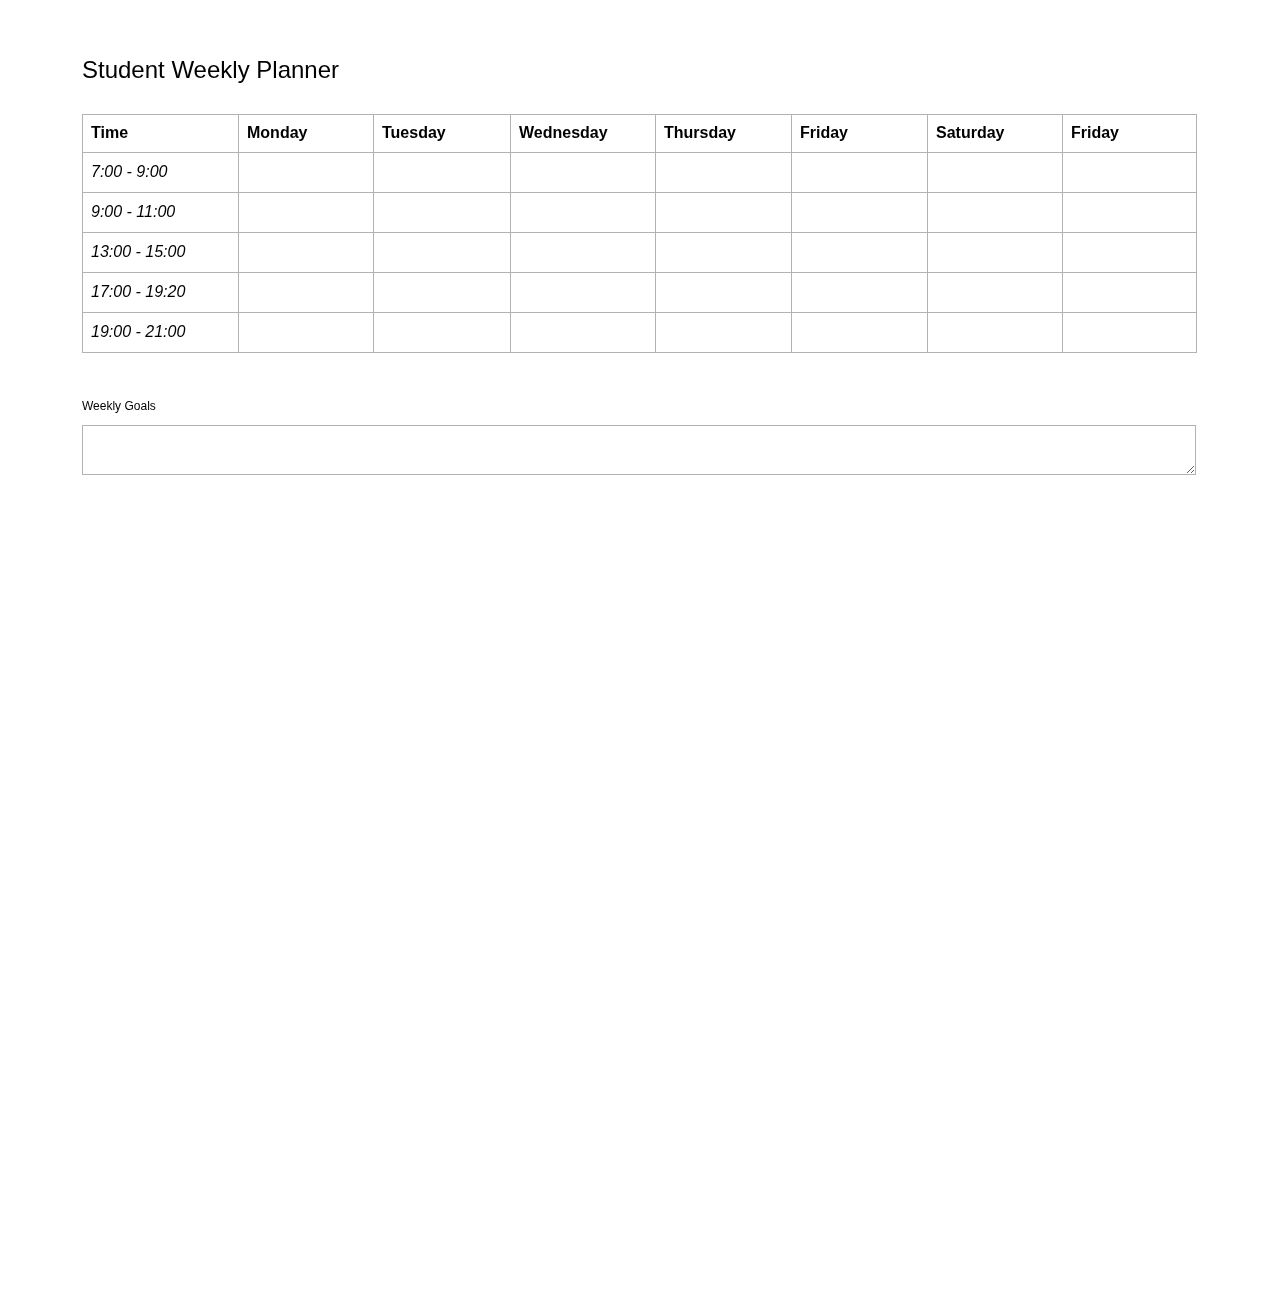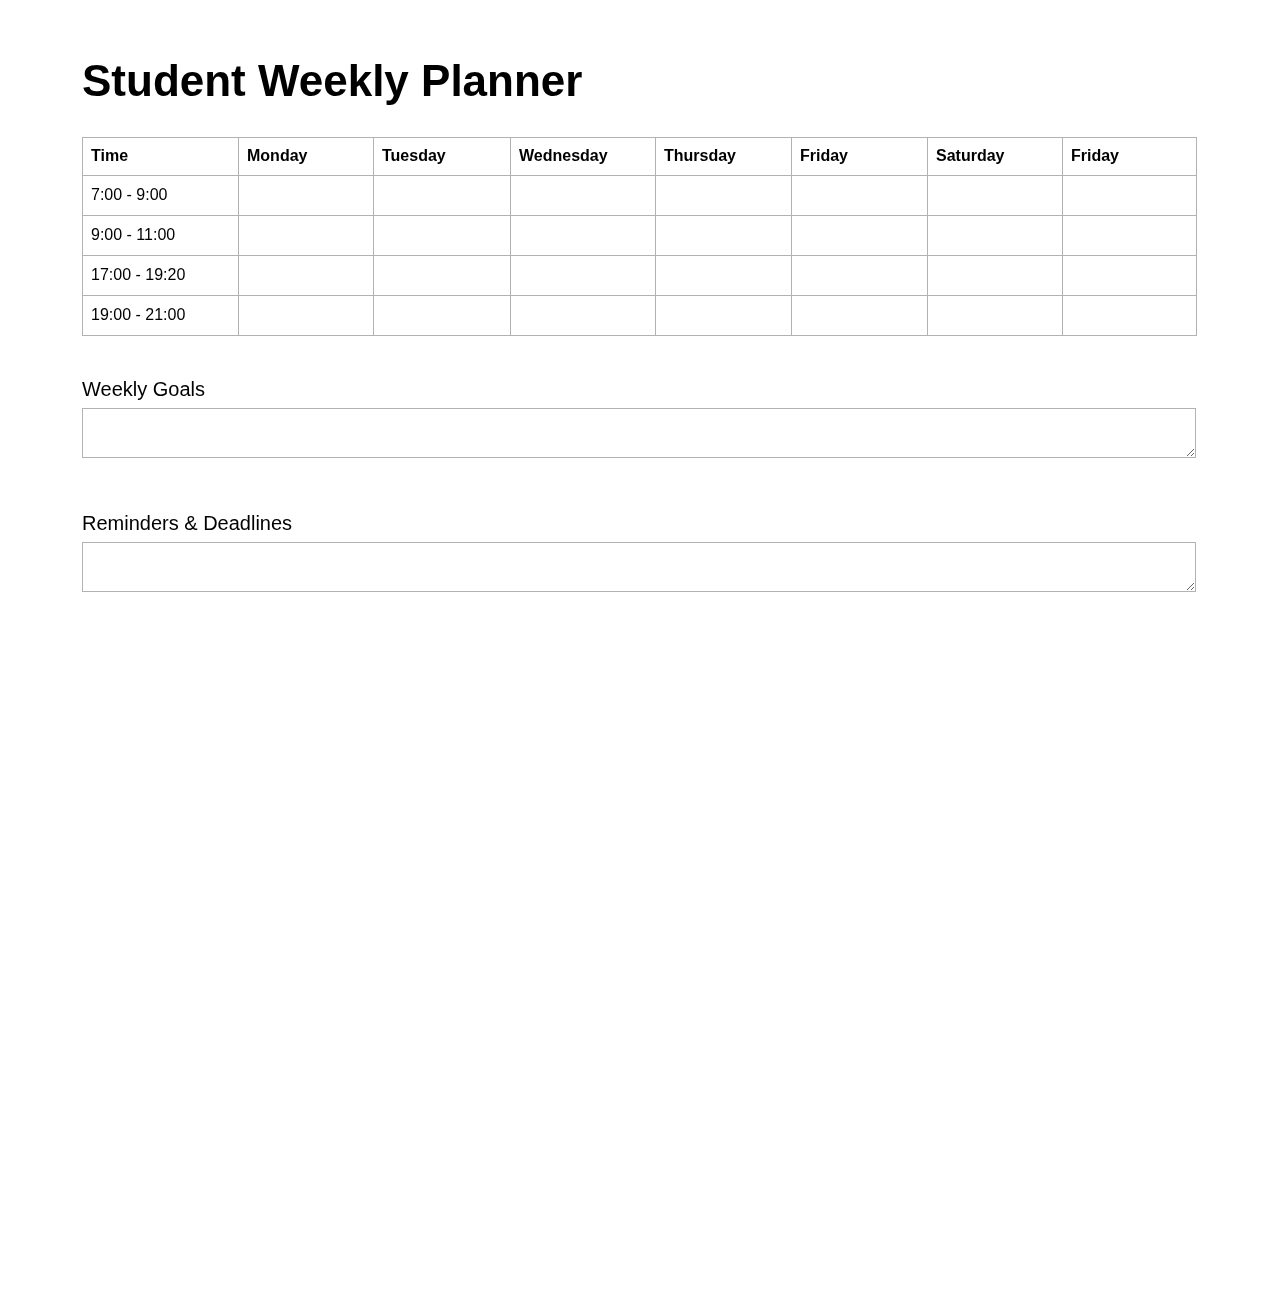--- a/index.html
+++ b/index.html
@@ -9,22 +9,22 @@
     color: #000000;
     font-family: "Liberation Sans", sans-serif;
   }
   body { min-height: 1300px; }
   .page {
     width: 1114px;
     margin: 0 auto;
     padding-top: 56px;
   }
   h1.page-title {
-    font-size: 44px;
-    font-weight: bold;
+    font-size: 24px;
+    font-weight: normal;
     line-height: 1.15;
     margin: 0 0 30px 0;
   }
   table.schedule {
     width: 1114px;
     border-collapse: collapse;
     table-layout: fixed;
     margin: 8px 0 44px 0;
     padding-left: 38px;
   }
@@ -36,33 +36,33 @@
     vertical-align: middle;
     padding: 0 0 0 8px;
     box-sizing: border-box;
     overflow: hidden;
     white-space: nowrap;
   }
   table.schedule th {
     font-weight: bold;
     height: 38px;
   }
-  table.schedule td { height: 40px; font-weight: normal; }
+  table.schedule td { height: 40px; font-weight: normal; font-style: italic; }
   col.c-time { width: 156px; }
   col.c-mon  { width: 135px; }
   col.c-tue  { width: 137px; }
   col.c-wed  { width: 145px; }
   col.c-thu  { width: 136px; }
   col.c-fri  { width: 136px; }
   col.c-sat  { width: 135px; }
   col.c-sun  { width: 134px; }
   .section { margin: 0; }
   .section + .section { margin-top: 56px; }
   .section-label {
-    font-size: 20px;
+    font-size: 12px;
     line-height: 18px;
     margin: 0 0 10px 0;
   }
   .section textarea {
     display: block;
     width: 1114px;
     height: 50px;
     box-sizing: border-box;
     border: 1px solid #b2b2b2;
     background: #ffffff;
@@ -118,20 +118,30 @@
           <td>9:00 - 11:00</td>
           <td></td>
           <td></td>
           <td></td>
           <td></td>
           <td></td>
           <td></td>
           <td></td>
         </tr>
         <tr>
+          <td>13:00 - 15:00</td>
+          <td></td>
+          <td></td>
+          <td></td>
+          <td></td>
+          <td></td>
+          <td></td>
+          <td></td>
+        </tr>
+        <tr>
           <td>17:00 - 19:20</td>
           <td></td>
           <td></td>
           <td></td>
           <td></td>
           <td></td>
           <td></td>
           <td></td>
         </tr>
         <tr>
@@ -145,19 +155,15 @@
           <td></td>
         </tr>
       </tbody>
   </table>
 
   <div class="section">
     <div class="section-label">Weekly Goals</div>
     <textarea spellcheck="false" style=""></textarea>
   </div>
 
-  <div class="section">
-    <div class="section-label">Reminders &amp; Deadlines</div>
-    <textarea spellcheck="false" style=""></textarea>
-  </div>
 
 
 </div>
 
 </body></html>

